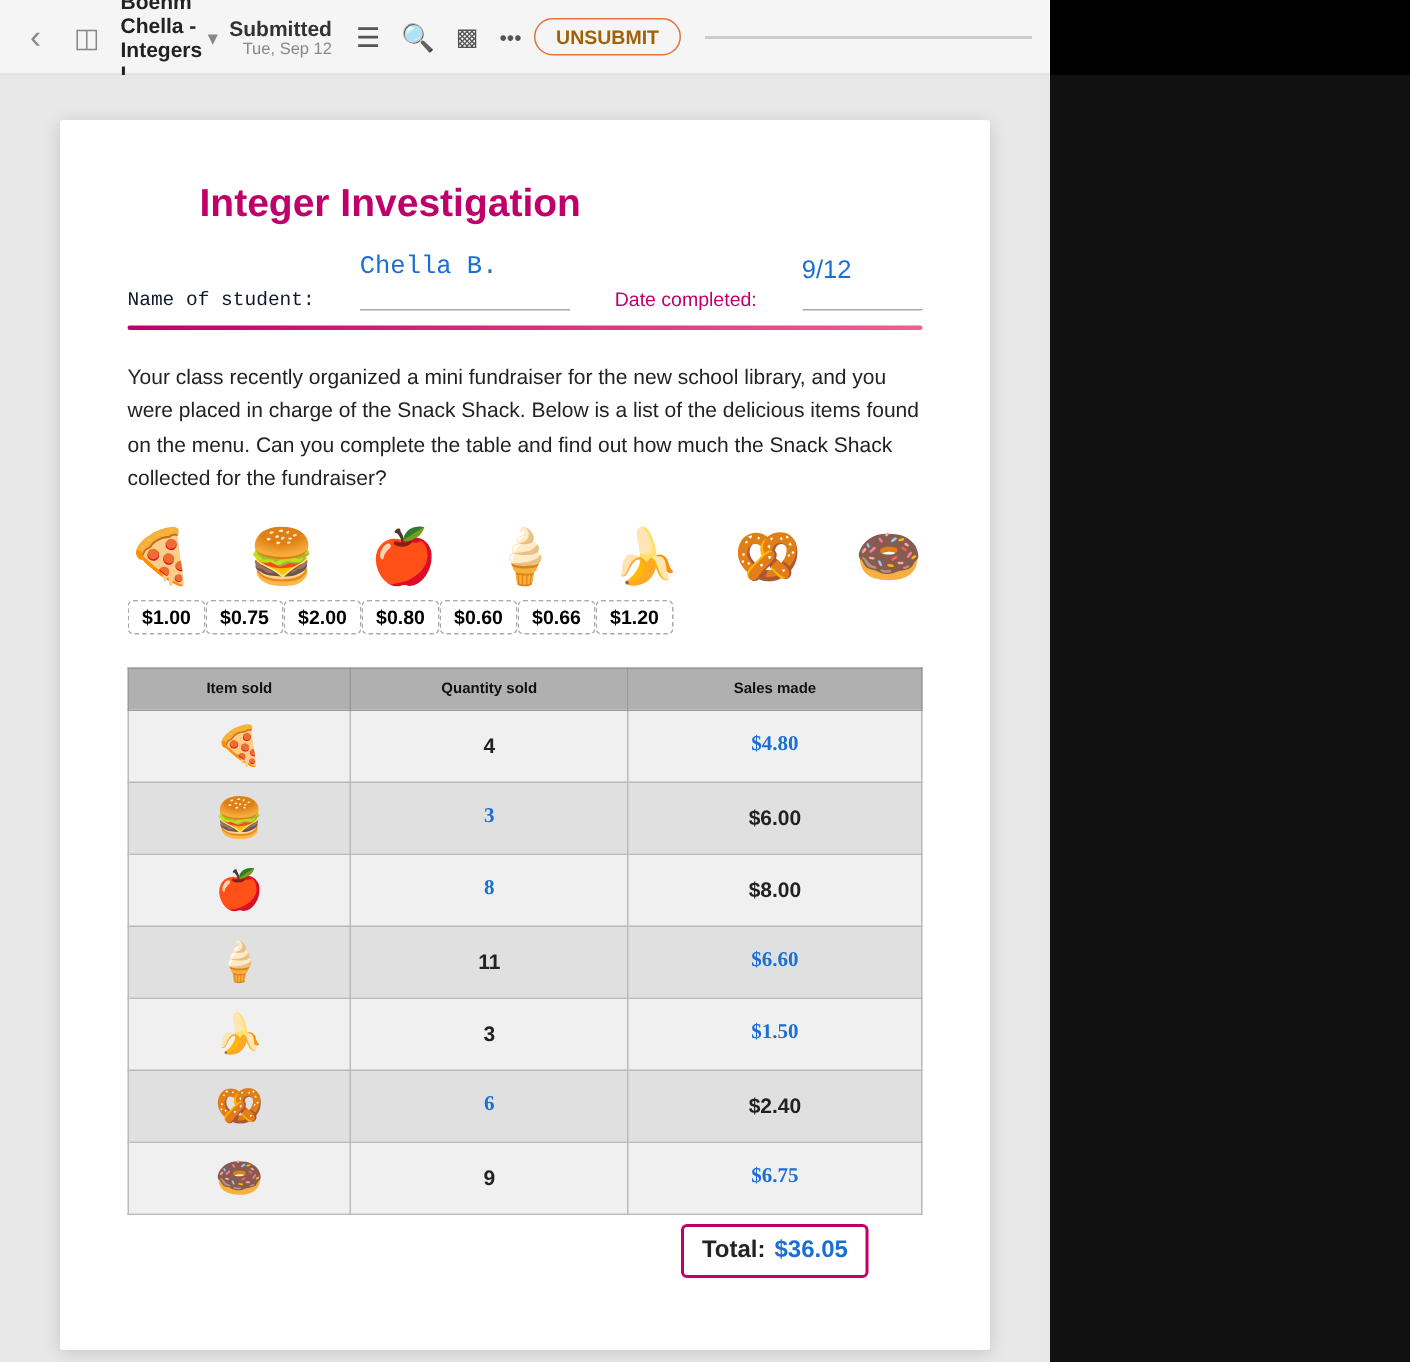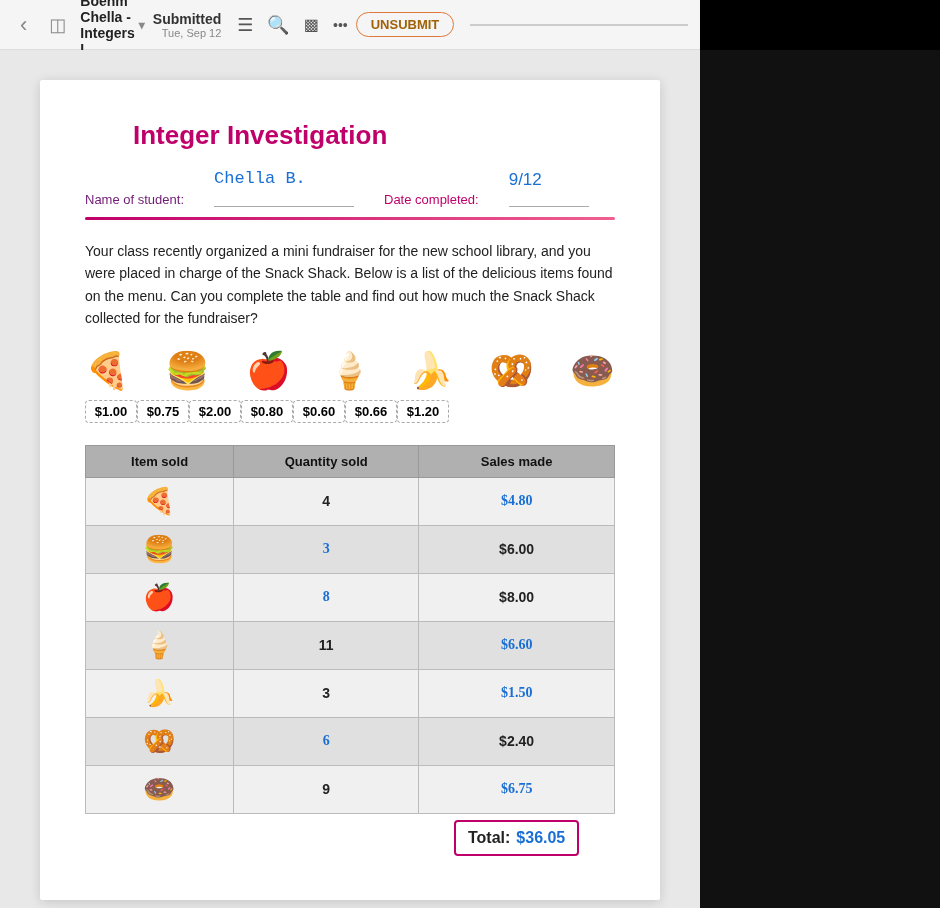--- a/index.html
+++ b/index.html
@@ -131,22 +131,23 @@
     }
 
     .student-row {
       display: flex;
       align-items: flex-end;
       gap: 30px;
       margin-bottom: 6px;
     }
     .student-label {
       font-size: 13px;
-      color: #701a75;
+      color: #0f172a;
       white-space: nowrap;
+      font-family: Liberation Mono, monospace;
     }
     .student-value {
       font-family: Liberation Mono, monospace;
       font-size: 17px;
       color: #1a6fd4;
       border-bottom: 1.5px solid #aaa;
       min-width: 140px;
       padding-bottom: 18px;
     }
     .date-label {
@@ -208,21 +209,21 @@
 
     
     .data-table {
       width: 100%;
       border-collapse: collapse;
       margin-bottom: 0;
     }
     .data-table th {
       background: #b0b0b0;
       color: #111;
-      font-size: 13px;
+      font-size: 10px;
       font-weight: 700;
       padding: 8px 10px;
       text-align: center;
       border: 1px solid #999;
     }
     .data-table th:first-child {
       width: 28%;
     }
     .data-table th:nth-child(2) {
       width: 35%;

